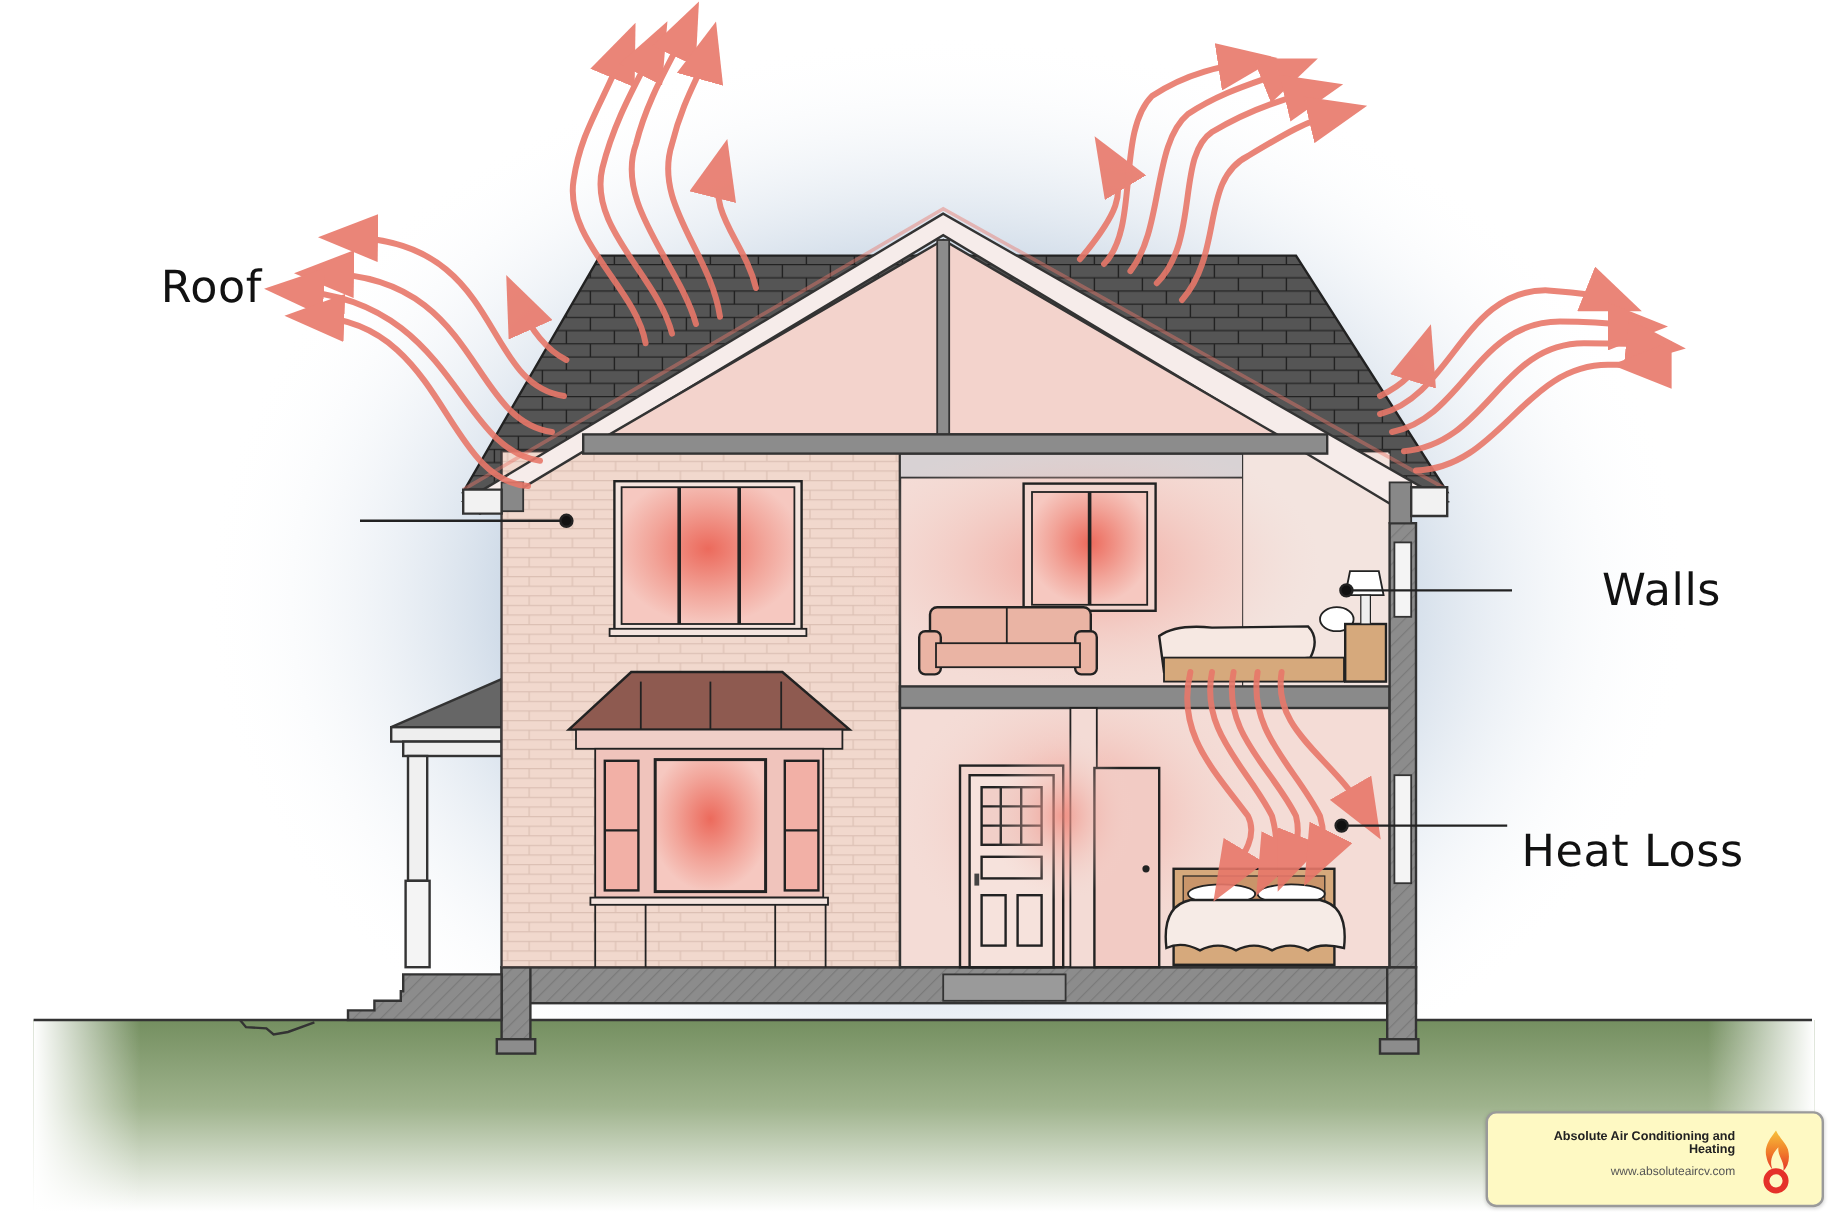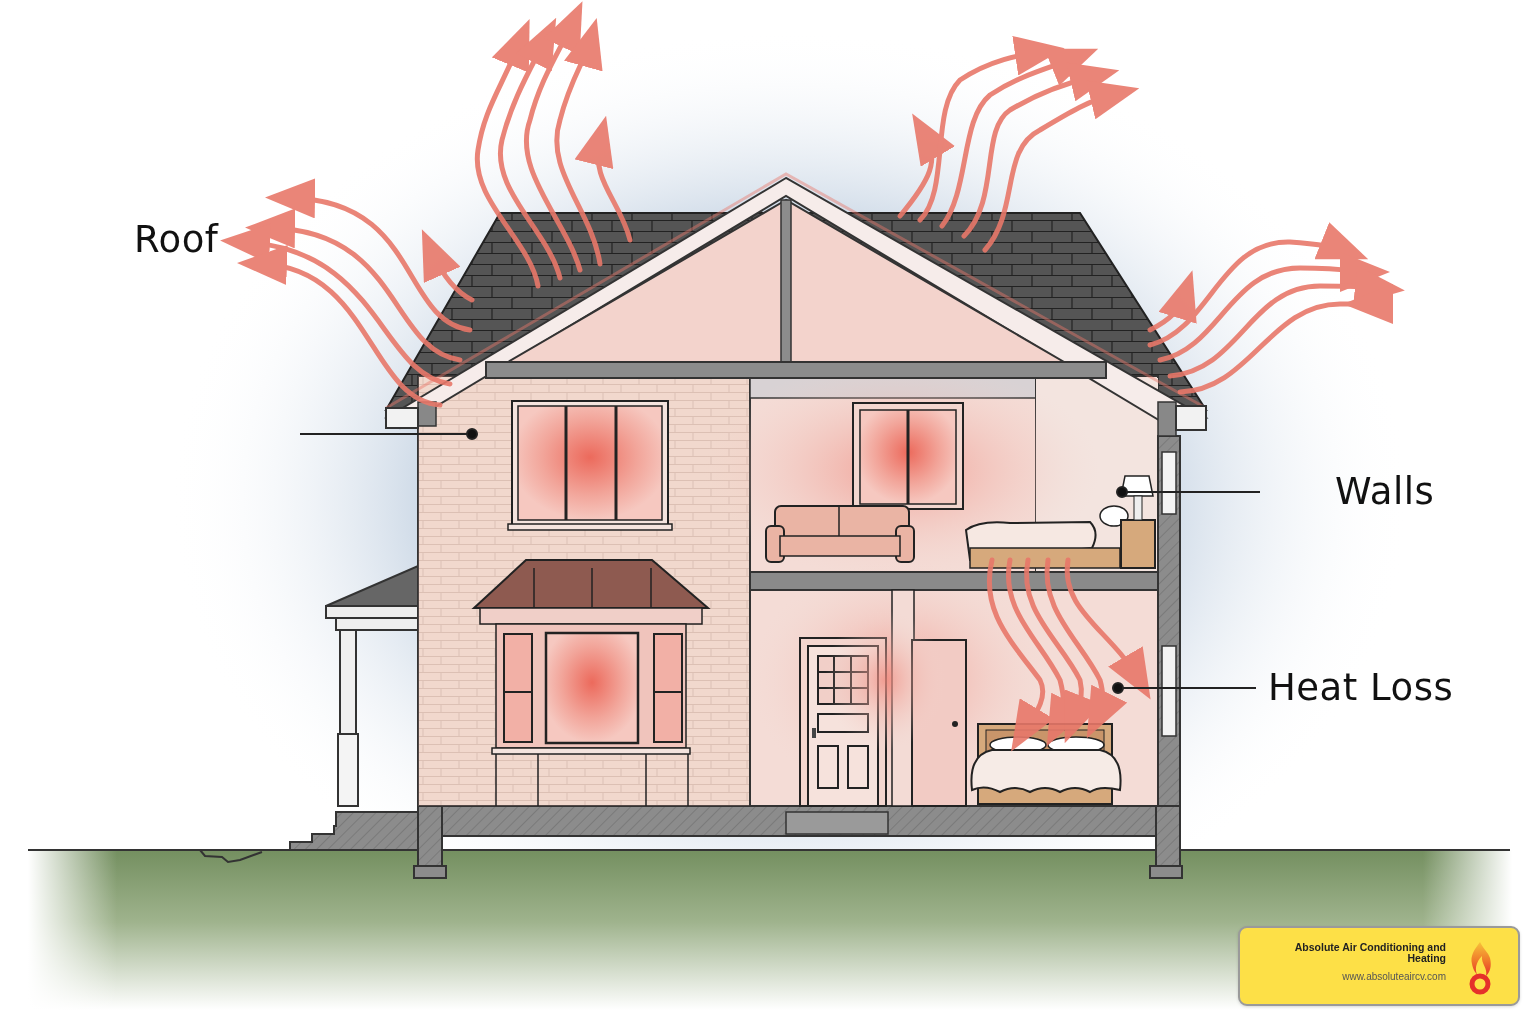--- a/index.html
+++ b/index.html
@@ -1,19 +1,19 @@
 <!DOCTYPE html>
 <html><head>
 <meta charset="utf-8">
 <style>
   html, body { margin:0; padding:0; }
   body { width:1536px; height:1024px; overflow:hidden; background:#ffffff; position:relative; font-family:"DejaVu Sans", sans-serif; }
   #stage { position:absolute; left:0; top:0; width:1536px; height:736px; }
   .callout-label { position:absolute; font-family:"DejaVu Sans", sans-serif; font-size:37px; color:#111; letter-spacing:0.5px; white-space:nowrap; }
-  .brand-card { position:absolute; left:1238px; top:926px; width:282px; height:80px; background:#fde047; border:2.5px solid #9a9a9a; border-radius:9px; box-shadow:0 1px 3px rgba(0,0,0,0.15); box-sizing:border-box; }
+  .brand-card { position:absolute; left:1238px; top:926px; width:282px; height:80px; background:#fef9c3; border:2.5px solid #9a9a9a; border-radius:9px; box-shadow:0 1px 3px rgba(0,0,0,0.15); box-sizing:border-box; }
   .brand-name { position:absolute; right:72px; top:14px; width:190px; text-align:right; font-family:"Liberation Sans", sans-serif; font-weight:bold; font-size:10.5px; line-height:11px; color:#222; }
   .brand-url { position:absolute; right:72px; top:43px; font-family:"Liberation Sans", sans-serif; font-size:10px; color:#555; }
   .brand-logo { position:absolute; right:22px; top:12px; width:32px; height:56px; }
 </style>
 </head>
 <body>
 
 <div id="stage">
 <svg width="1536" height="1024" viewBox="0 0 1536 1024" xmlns="http://www.w3.org/2000/svg">
   <defs>
@@ -236,21 +236,21 @@
     <circle cx="472" cy="434" r="5" fill="#111"></circle>
     <line x1="1122" y1="492" x2="1260" y2="492"></line>
     <circle cx="1122" cy="492" r="5" fill="#111"></circle>
     <line x1="1118" y1="688" x2="1256" y2="688"></line>
     <circle cx="1118" cy="688" r="5" fill="#111"></circle>
   </g>
 </svg>
 
 <div class="callout-label" style="left:134px; top:218px;">Roof</div>
 <div class="callout-label" style="left:1303px; top:470px;margin-left:32px;">Walls</div>
-<div class="callout-label" style="left:1268px; top:666px;text-align:right;">Heat Loss</div>
+<div class="callout-label" style="left:1268px; top:688px;text-align:right;">Heat Loss</div>
 
 <div class="brand-card">
   <div class="brand-name">Absolute Air Conditioning and Heating</div>
   <div class="brand-url">www.absoluteaircv.com</div>
   <svg class="brand-logo" viewBox="0 0 32 56">
     <defs>
       <linearGradient id="flameG" x1="0" y1="0" x2="0" y2="1">
         <stop offset="0%" stop-color="#f7c23a"></stop>
         <stop offset="55%" stop-color="#f07a2a"></stop>
         <stop offset="100%" stop-color="#e5312a"></stop>

